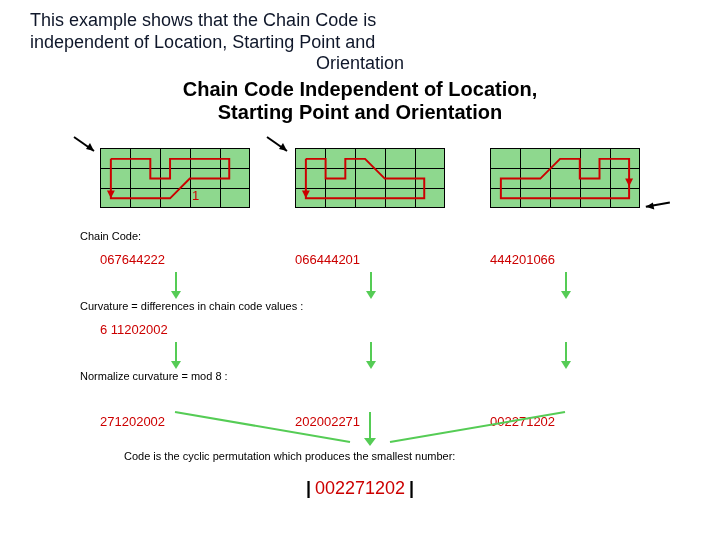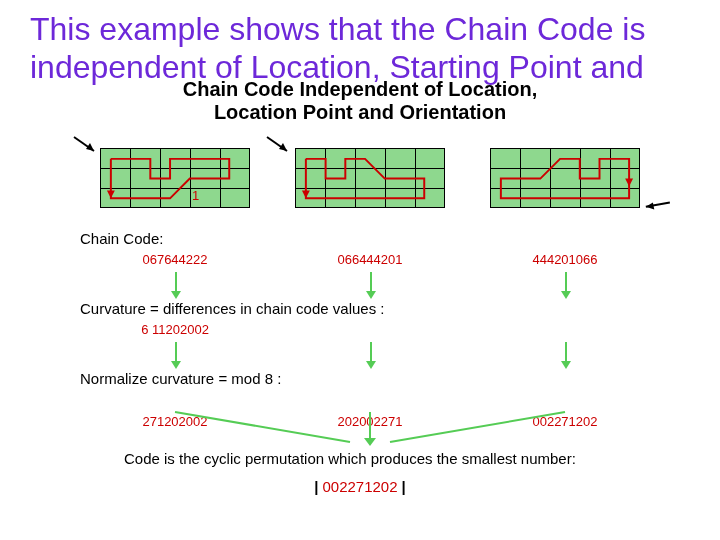--- a/index.html
+++ b/index.html
@@ -6,25 +6,25 @@
     margin: 0;
     padding: 0;
     width: 720px;
     height: 540px;
     font-family: Arial, Helvetica, sans-serif;
     background: #fff;
     position: relative;
     overflow: hidden;
   }
   .slide-title {
-    font-size: 32px;
+    font-size: 18px;
     line-height: 1.2;
     text-align: left;
     padding: 10px 30px 0 30px;
-    color: #6d28d9;
+    color: #0f172a;
   }
   .slide-title .line3 {
     display: block;
     text-align: center;
   }
   .inner-title {
     position: absolute;
     top: 78px;
     left: 0;
     right: 0;
@@ -85,28 +85,27 @@
     font-size: 13px;
   }
   
   .sec {
     position: absolute;
     left: 80px;
     color: #000;
     font-family: "Comic Sans MS", cursive, sans-serif;
     font-size: 13px;
   }
-  .sec.hdr { font-size: 15px; }
+  .sec.hdr { font-size: 11px; }
   .row3 {
     position: absolute;
     left: 100px;
     width: 540px;
     display: flex;
     justify-content: space-between;
-    text-align: center;
     gap: 8px;
   }
   .row3 span {
     width: 150px;
     font-family: "Comic Sans MS", cursive, sans-serif;
     font-size: 13px;
     color: #c00;
   }
   .flow-arrows {
     position: absolute;
@@ -125,40 +124,41 @@
     bottom: -5px; left: -4px;
     border-left: 5px solid transparent;
     border-right: 5px solid transparent;
     border-top: 8px solid #5c5;
   }
   .result {
     position: absolute;
     left: 0; right: 0;
     text-align: center;
     font-family: "Comic Sans MS", cursive, sans-serif;
-    font-size: 15px;
+    font-size: 18px;
     color: #c00;
   }
   .result .bar {
     color: #000;
     font-weight: bold;
     padding: 0 4px;
   }
 </style>
 </head>
 <body>
 
 <div class="slide-title">
   <span>This example shows that the Chain Code is</span><br>
   <span>independent of Location, Starting Point and</span>
+  <span class="line3">Orientation</span>
 </div>
 
 <div class="inner-title">
   <span>Chain Code Independent of Location,</span><br>
-  <span>Location Point and Orientation</span>
+  <span>Starting Point and Orientation</span>
 </div>
 
 <div class="arrow-in a1">
   <svg viewBox="0 0 30 20">
       <line x1="2" y1="2" x2="22" y2="16" stroke="#000" stroke-width="2"></line>
       <polygon points="22,16 14,14 18,8" fill="#000"></polygon>
     </svg>
 </div>
 <div class="arrow-in a2">
   <svg viewBox="0 0 30 20">

